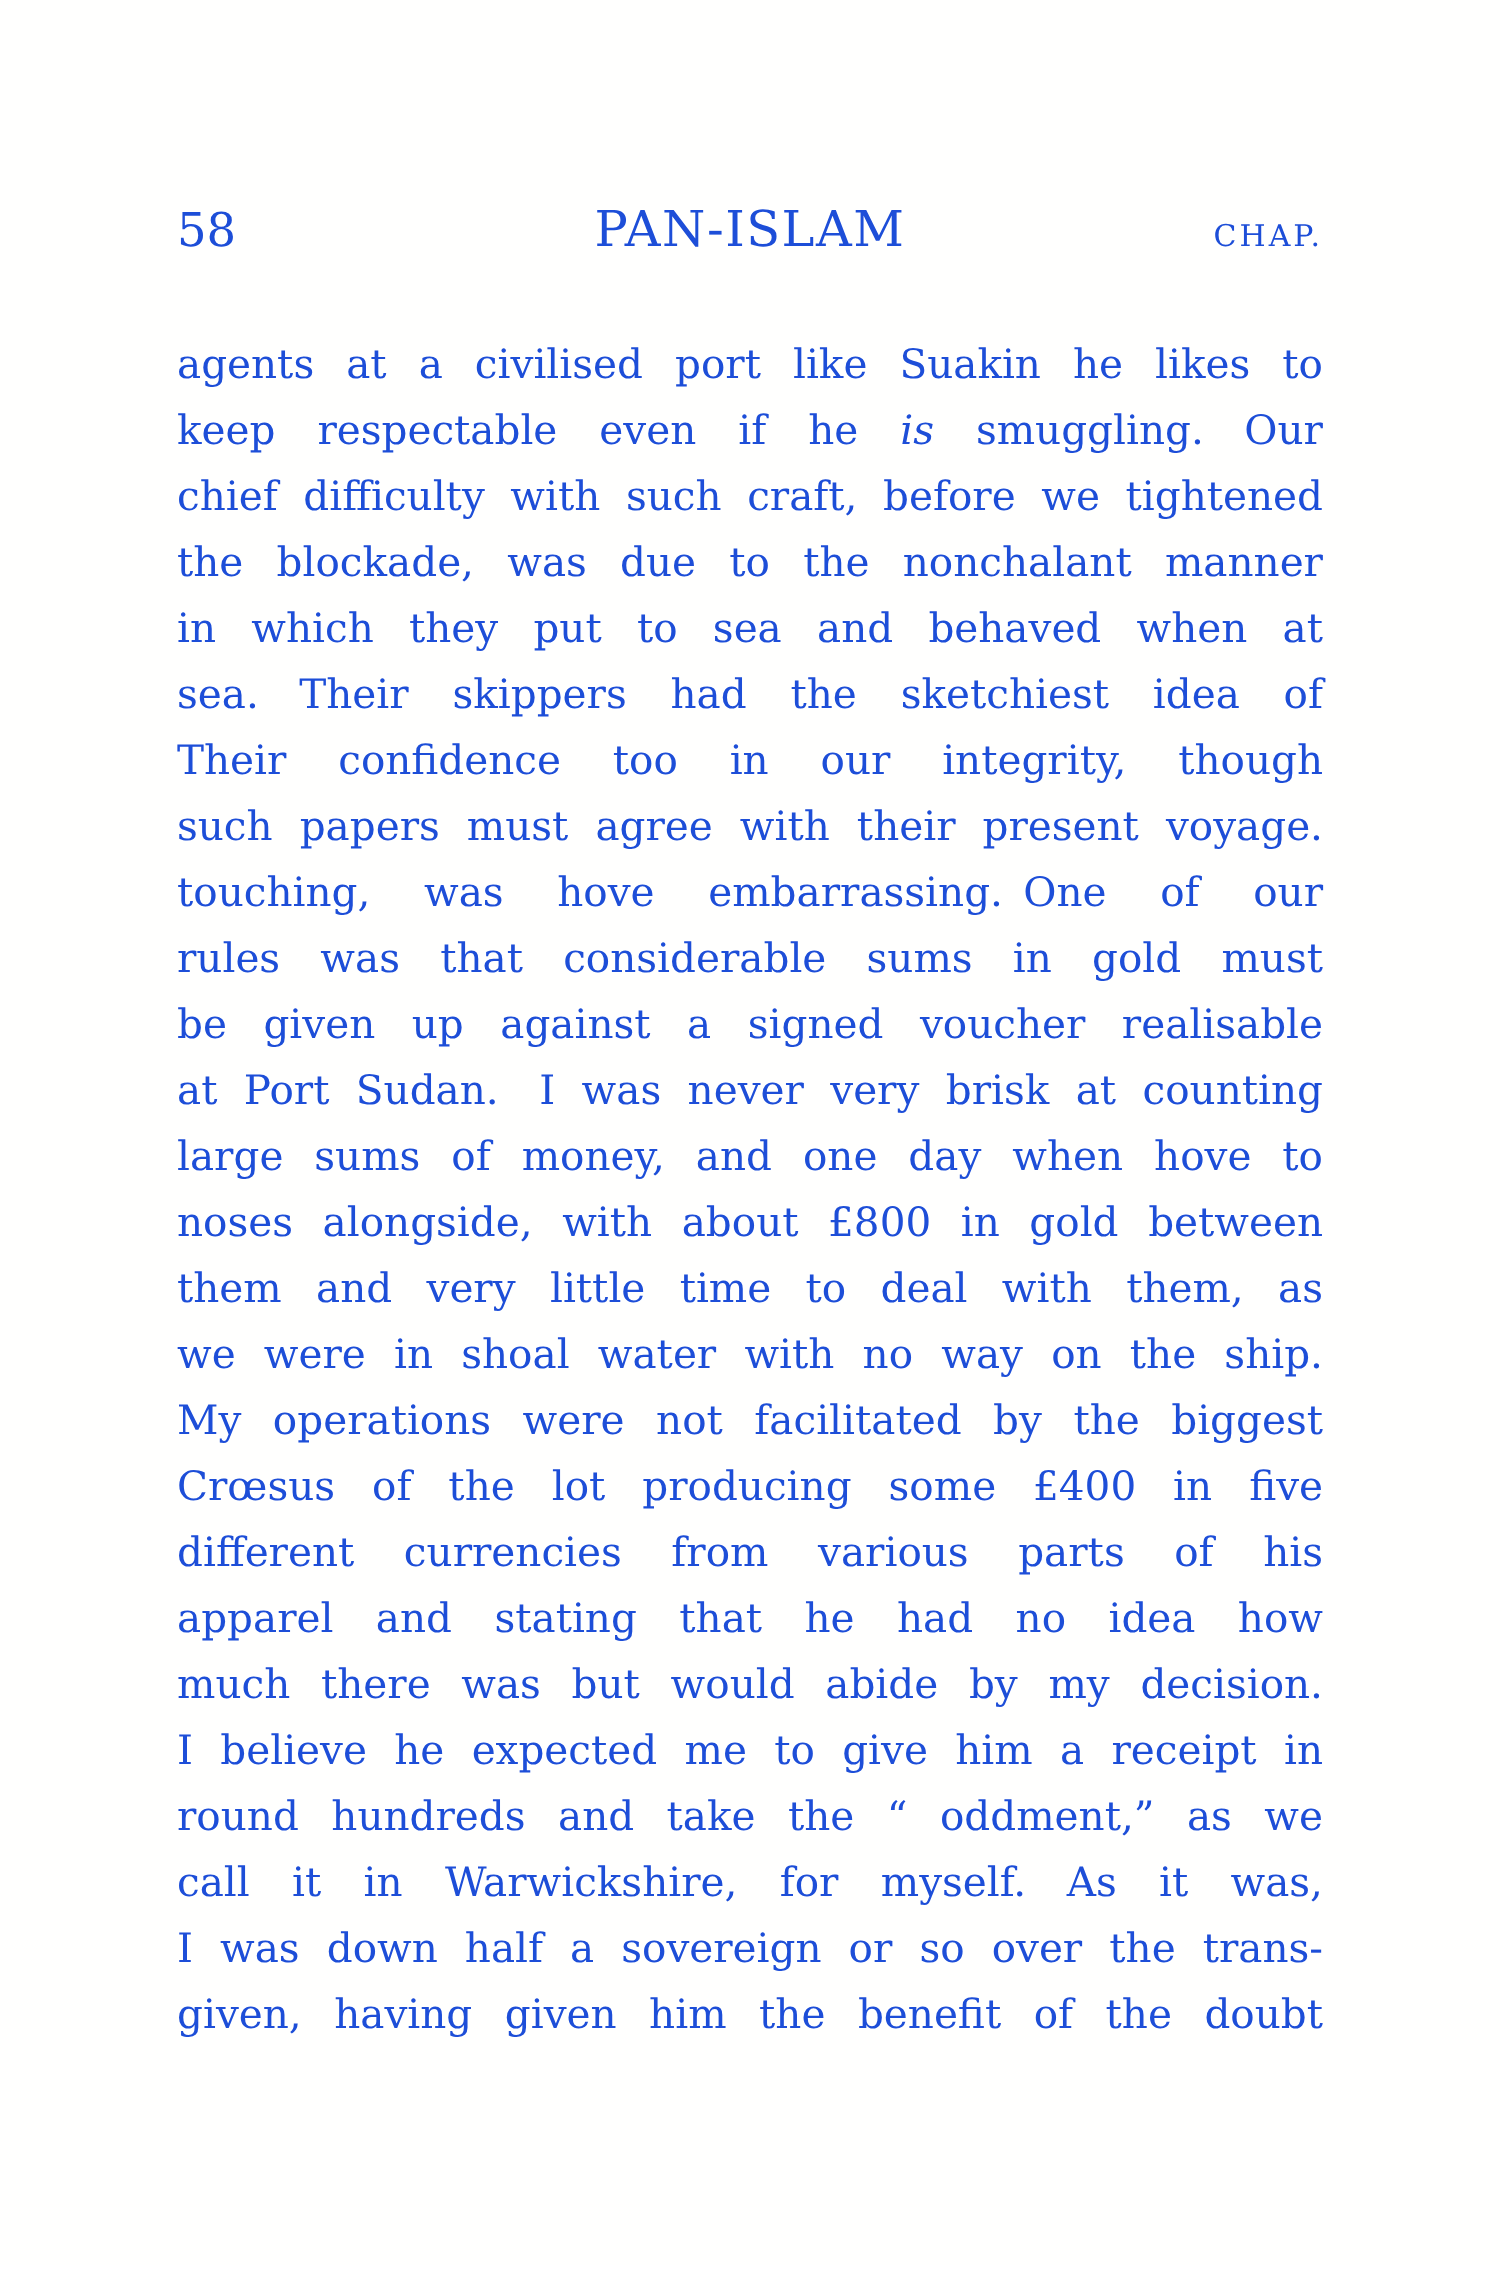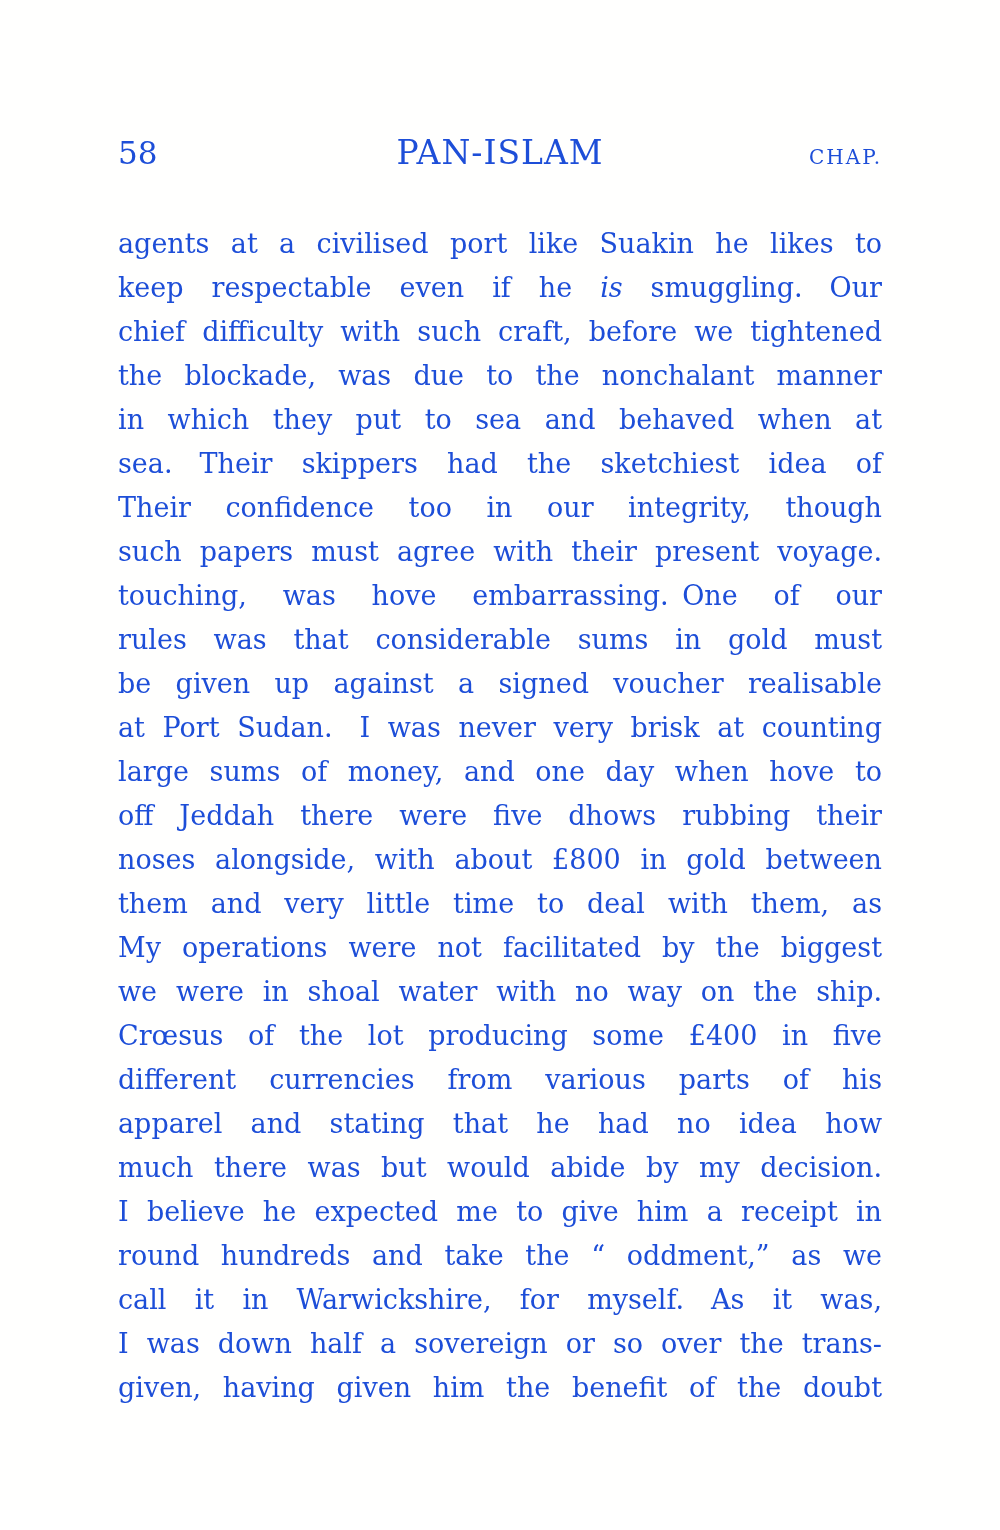--- a/index.html
+++ b/index.html
@@ -80,25 +80,24 @@
       <div class="text-line"><span>the blockade, was due to the nonchalant manner</span></div>
       <div class="text-line"><span>in which they put to sea and behaved when at</span></div>
       <div class="text-line"><span>sea. Their skippers had the sketchiest idea of</span></div>
       <div class="text-line"><span>Their confidence too in our integrity, though</span></div>
       <div class="text-line"><span>such papers must agree with their present voyage.</span></div>
       <div class="text-line"><span>touching, was hove embarrassing. One of our</span></div>
       <div class="text-line"><span>rules was that considerable sums in gold must</span></div>
       <div class="text-line"><span>be given up against a signed voucher realisable</span></div>
       <div class="text-line"><span>at Port Sudan. I was never very brisk at counting</span></div>
       <div class="text-line"><span>large sums of money, and one day when hove to</span></div>
-      <div class="text-line"><span>off Jeddah there were five dhows rubbing their</span></div>
       <div class="text-line"><span>noses alongside, with about £800 in gold between</span></div>
       <div class="text-line"><span>them and very little time to deal with them, as</span></div>
+      <div class="text-line"><span>we were in shoal water with no way on the ship.</span></div>
       <div class="text-line"><span>My operations were not facilitated by the biggest</span></div>
-      <div class="text-line"><span>we were in shoal water with no way on the ship.</span></div>
       <div class="text-line"><span>Crœsus of the lot producing some £400 in five</span></div>
       <div class="text-line"><span>different currencies from various parts of his</span></div>
       <div class="text-line"><span>apparel and stating that he had no idea how</span></div>
       <div class="text-line"><span>much there was but would abide by my decision.</span></div>
       <div class="text-line"><span>I believe he expected me to give him a receipt in</span></div>
       <div class="text-line"><span>round hundreds and take the “ oddment,” as we</span></div>
       <div class="text-line"><span>call it in Warwickshire, for myself. As it was,</span></div>
       <div class="text-line"><span>I was down half a sovereign or so over the trans-</span></div>
       <div class="text-line"><span>given, having given him the benefit of the doubt</span></div>
     </div>

